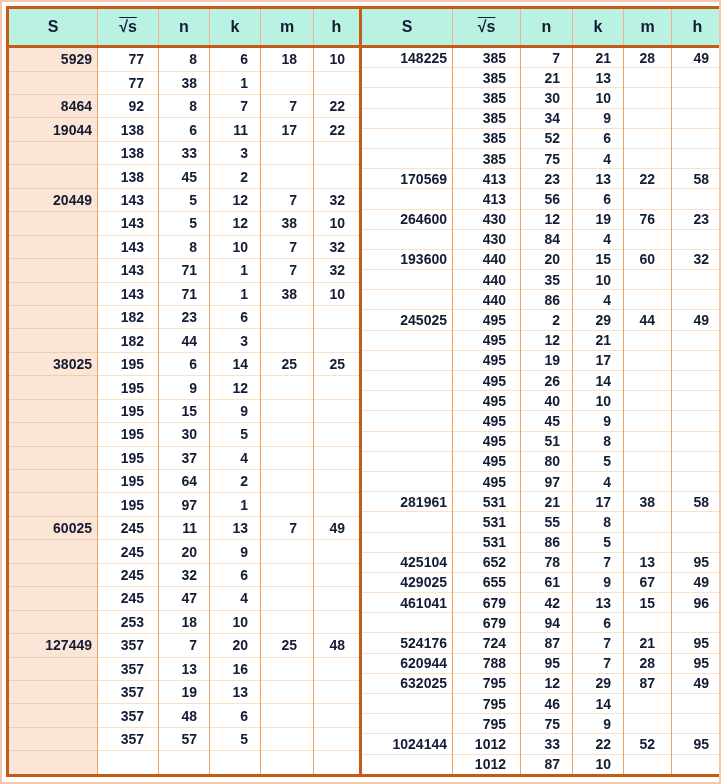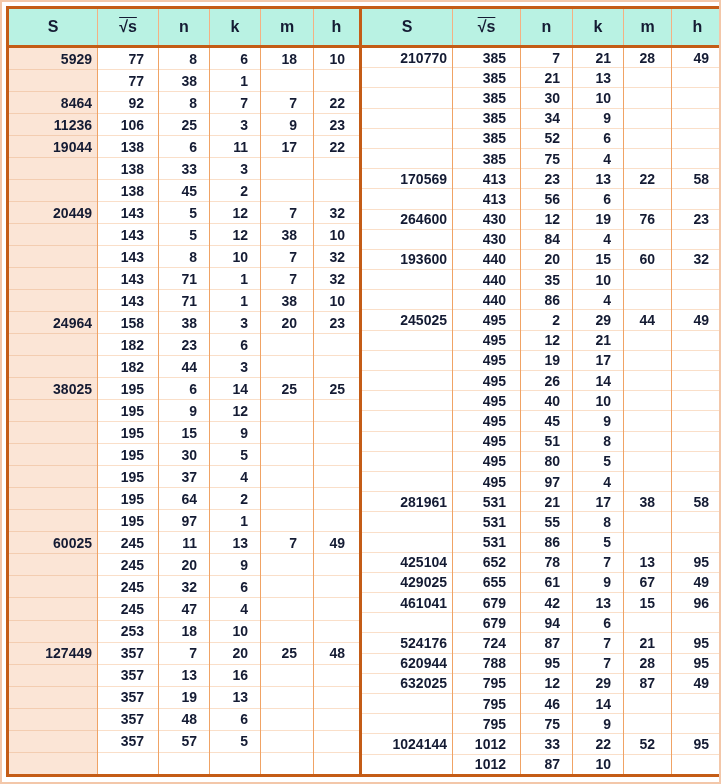--- a/index.html
+++ b/index.html
@@ -122,28 +122,20 @@
         </tr>
         <tr>
           <td class="c0">8464</td>
           <td class="c1">92</td>
           <td class="c2">8</td>
           <td class="c3">7</td>
           <td class="c4">7</td>
           <td class="c5">22</td>
         </tr>
         <tr>
-          <td class="c0">11236</td>
-          <td class="c1">106</td>
-          <td class="c2">25</td>
-          <td class="c3">3</td>
-          <td class="c4">9</td>
-          <td class="c5">23</td>
-        </tr>
-        <tr>
           <td class="c0">19044</td>
           <td class="c1">138</td>
           <td class="c2">6</td>
           <td class="c3">11</td>
           <td class="c4">17</td>
           <td class="c5">22</td>
         </tr>
         <tr>
           <td class="c0"></td>
           <td class="c1">138</td>
@@ -192,28 +184,20 @@
           <td class="c4">7</td>
           <td class="c5">32</td>
         </tr>
         <tr>
           <td class="c0"></td>
           <td class="c1">143</td>
           <td class="c2">71</td>
           <td class="c3">1</td>
           <td class="c4">38</td>
           <td class="c5">10</td>
-        </tr>
-        <tr>
-          <td class="c0">24964</td>
-          <td class="c1">158</td>
-          <td class="c2">38</td>
-          <td class="c3">3</td>
-          <td class="c4">20</td>
-          <td class="c5">23</td>
         </tr>
         <tr>
           <td class="c0"></td>
           <td class="c1">182</td>
           <td class="c2">23</td>
           <td class="c3">6</td>
           <td class="c4"></td>
           <td class="c5"></td>
         </tr>
         <tr>
@@ -379,21 +363,21 @@
           <th>S</th>
           <th class="radical">√s</th>
           <th>n</th>
           <th>k</th>
           <th>m</th>
           <th>h</th>
         </tr>
     </thead>
     <tbody>
         <tr>
-          <td class="c0">210770</td>
+          <td class="c0">148225</td>
           <td class="c1">385</td>
           <td class="c2">7</td>
           <td class="c3">21</td>
           <td class="c4">28</td>
           <td class="c5">49</td>
         </tr>
         <tr>
           <td class="c0"></td>
           <td class="c1">385</td>
           <td class="c2">21</td>

